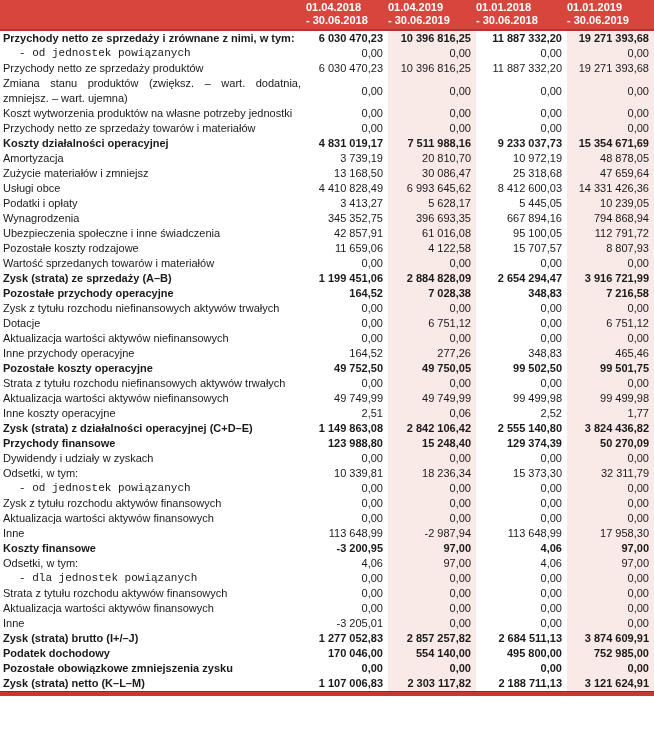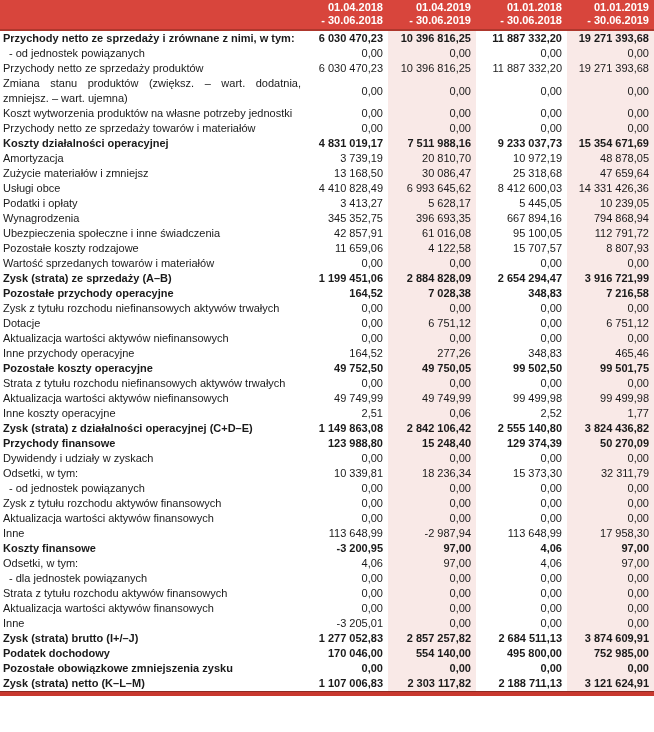--- a/index.html
+++ b/index.html
@@ -21,33 +21,33 @@
   col.c1{width:82px;}
   col.c2{width:88px;}
   col.c3{width:91px;}
   col.c4{width:87px;}
   thead th{
     background:var(--red);
     color:#fff;
     font-weight:bold;
     font-size:11px;
     line-height:13px;
-    text-align:right;
+    text-align:left;
     padding:1px 5px 2px 0;
     border-bottom:2px solid var(--red-dark);
     vertical-align:middle;
   }
   thead th .hl{display:block;}
   tbody td{
     padding:0 5px 0 3px;
     line-height:15px;
     vertical-align:middle;
   }
   td.label{text-align:justify;}
-  td.label.indent{padding-left:9px;}
+  td.label.indent{padding-left:19px;font-family:Liberation Mono, monospace;}
   td.num{text-align:right;white-space:nowrap;}
   .pink{background:var(--pink);}
   tr.bold td{font-weight:bold;}
   .bottom-bar{
     width:654px;
     height:4px;
     background:var(--bar);
     border-top:1px solid #8E2A23;
   }
 </style>

